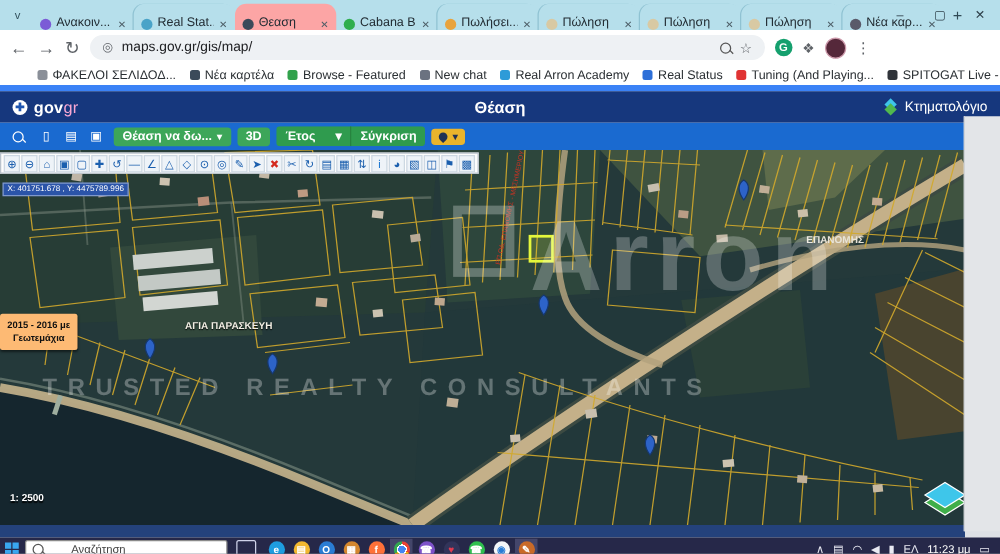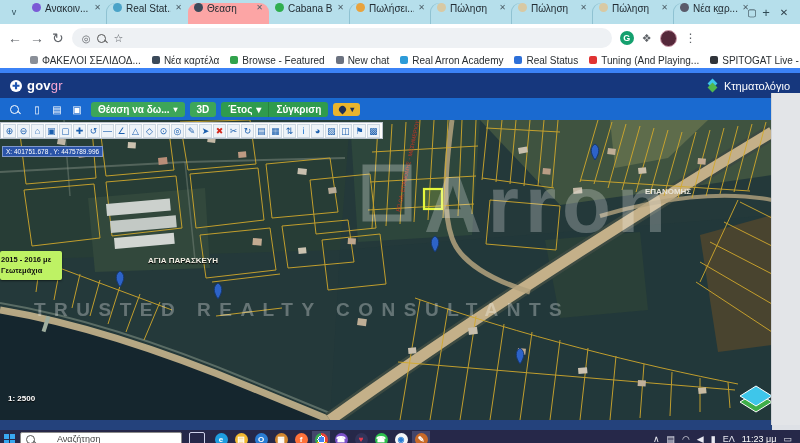--- a/index.html
+++ b/index.html
@@ -3,21 +3,21 @@
 <meta charset="utf-8">
 <style>
   html,body{margin:0;padding:0}
   body{width:800px;height:443px;overflow:hidden;font-family:"Liberation Sans",sans-serif;background:#dee1e6;position:relative}
   .screen{width:800px;height:443px;position:relative}
 
   
   .tabstrip{height:24px;background:#b6dfeb;display:flex;align-items:flex-end;padding:0 2px;position:relative}
   .tab-search{width:16px;height:16px;margin:0 4px 4px 4px;border-radius:50%;color:#33525e;font-size:9px;display:flex;align-items:center;justify-content:center;flex:none}
   .tabs{display:flex;align-items:flex-end;height:24px}
-  .tab{height:21px;width:69px;display:flex;align-items:flex-start;gap:4px;padding:0 6px;border-radius:9px 9px 0 0;color:#222c33;font-size:10px;position:relative;flex:none}
+  .tab{height:21px;width:69px;display:flex;align-items:flex-end;gap:4px;padding:0 6px;border-radius:9px 9px 0 0;color:#222c33;font-size:10px;position:relative;flex:none}
   .tab+.tab{box-shadow:-1px 0 0 #8fc2d2}
   .tab.active{background:#fca5a5;box-shadow:none;z-index:2}
   .tab.active+.tab{box-shadow:none}
   .tab-ico{width:9px;height:9px;border-radius:50%;flex:none}
   .tab-label{white-space:nowrap;overflow:hidden;flex:1;min-width:0}
   .tab-close{font-size:8px;color:#4c5d66;flex:none}
   .newtab{width:22px;height:20px;margin-bottom:2px;font-size:13px;color:#2f4a55;display:flex;align-items:center;justify-content:center}
   .wincontrols{position:absolute;right:0;top:0;height:24px;display:flex;align-items:center}
   .winbtn{width:32px;text-align:center;font-size:10px;color:#30424c}
 
@@ -60,33 +60,33 @@
   .ktima-ico{width:11px;height:11px;position:relative}
   .ktima-ico::before{content:"";position:absolute;left:1px;top:0;width:7px;height:7px;background:#3ec6ea;transform:rotate(45deg)}
   .ktima-ico::after{content:"";position:absolute;left:1px;top:4px;width:7px;height:7px;background:#51b84e;transform:rotate(45deg)}
 
   
   .bluebar{height:22px;background:#1a6ad0;display:flex;align-items:center;gap:5px;padding:0 5px;width:767px}
   .qbtn{width:18px;height:16px;display:flex;align-items:center;justify-content:center;color:#fff;font-size:10px;border-radius:2px}
   .gbtn{background:#3da659;color:#fff;font-size:10px;font-weight:bold;border-radius:3px;padding:2px 7px;display:flex;align-items:center;gap:4px;white-space:nowrap}
   .gbtn .caret{font-size:8px}
   .ggroup{display:flex;border-radius:3px;overflow:hidden}
-  .ggroup .gseg{background:#2f9b4e;color:#fff;font-size:10px;font-weight:bold;padding:2px 7px;display:flex;align-items:center;gap:4px}
+  .ggroup .gseg{background:#2f9b4e;color:#fff;font-size:10px;font-weight:bold;padding:2px 7px;display:flex;align-items:center;gap:16px}
   .ggroup .gseg+.gseg{border-left:1px solid #27833f}
   .ybtn{background:#eab42c;border-radius:3px;padding:2px 6px;display:flex;align-items:center;gap:4px;color:#203055;font-size:8px;font-weight:bold}
   .pin{width:7px;height:7px;background:#203055;border-radius:50% 50% 50% 0;transform:rotate(-45deg)}
 
   
   .maprow{display:flex}
   .map{width:772px;height:300px;position:relative;overflow:hidden;background:#22383a}
   .rail{position:absolute;right:0;top:93px;width:28px;height:332px;background:#e3e5e8;border-left:1px solid #cfd2d6}
   .mtoolbar{position:absolute;left:0;top:2px;height:15px;background:#fdfdfd;display:flex;align-items:center;gap:1px;padding:0 2px;border:1px solid #b9c2cc;z-index:5}
   .mtool{width:11px;height:12px;display:flex;align-items:center;justify-content:center;font-size:9px;color:#1b5fae;background:#eef3f8;border:1px solid #cdd8e2}
   .coordbox{position:absolute;left:2px;top:26px;background:#2b54a8;border:1px solid rgba(255,255,255,.4);color:#fff;font-size:6.5px;padding:1px 3px;z-index:5;white-space:nowrap}
-  .yearbox{position:absolute;left:0;top:131px;width:60px;background:#bef264;color:#111;font-size:7.5px;font-weight:bold;text-align:left;padding:3px 1px;border-radius:2px;box-shadow:0 1px 2px rgba(0,0,0,.5);z-index:5;line-height:1.5}
+  .yearbox{position:absolute;left:0;top:131px;width:60px;background:#fdba74;color:#111;font-size:7.5px;font-weight:bold;text-align:center;padding:3px 1px;border-radius:2px;box-shadow:0 1px 2px rgba(0,0,0,.5);z-index:5;line-height:1.5}
   .scalebox{position:absolute;left:8px;top:274px;color:#fff;font-size:8px;font-weight:bold;z-index:5;text-shadow:0 1px 1px #000}
   .pagestrip{height:10px;background:#24427c;width:772px}
 
   
   .taskbar{height:18px;background:#262849;display:flex;align-items:center;padding:0 2px;gap:4px;color:#fff;position:relative}
   .winlogo{width:14px;height:14px;display:flex;flex-wrap:wrap;gap:1px;align-content:center;justify-content:center;flex:none}
   .winlogo i{width:5px;height:5px;background:#39a7f0}
   .tksearch{width:150px;height:13px;background:#fff;border:1px solid #8a8a8a;border-radius:2px;display:flex;align-items:center;gap:22px;padding:0 5px;color:#444;font-size:9px;flex:none}
   .taskview{width:14px;height:12px;border:1px solid #cfd2ea;border-radius:2px;margin:0 3px;position:relative;flex:none}
   .tk-app{width:18px;height:16px;display:flex;align-items:center;justify-content:center;flex:none}
@@ -166,20 +166,21 @@
       <span class="winbtn">✕</span>
     </div>
   </div>
 
   <div class="toolbar">
     <span class="navbtn">←</span>
     <span class="navbtn">→</span>
     <span class="navbtn">↻</span>
     <div class="omnibox">
       <span class="omni-site">◎</span>
+      <span class="omni-url">maps.gov.gr/gis/map/</span>
       <span class="mag dark"></span>
       <span class="star">☆</span>
     </div>
     <span class="extg">G</span>
     <span class="puzzle">❖</span>
     <span class="avatar"></span>
     <span class="kebab">⋮</span>
   </div>
 
   <div class="bookmarks">
@@ -231,20 +232,21 @@
 
     <span class="bm-sep"></span>
 
   </div>
 
   <div class="govheader">
     <div class="govlogo">
       <span class="emblem">✚</span>
       <span class="gov-text"><b>gov</b><i>gr</i></span>
     </div>
+    <div class="govtitle">Θέαση</div>
     <div class="ktima">
       <span class="ktima-ico"></span>
       <span>Κτηματολόγιο</span>
     </div>
   </div>
 
   <div class="bluebar">
     <div class="qbtn">
         <span class="mag white"></span>
       </div>

